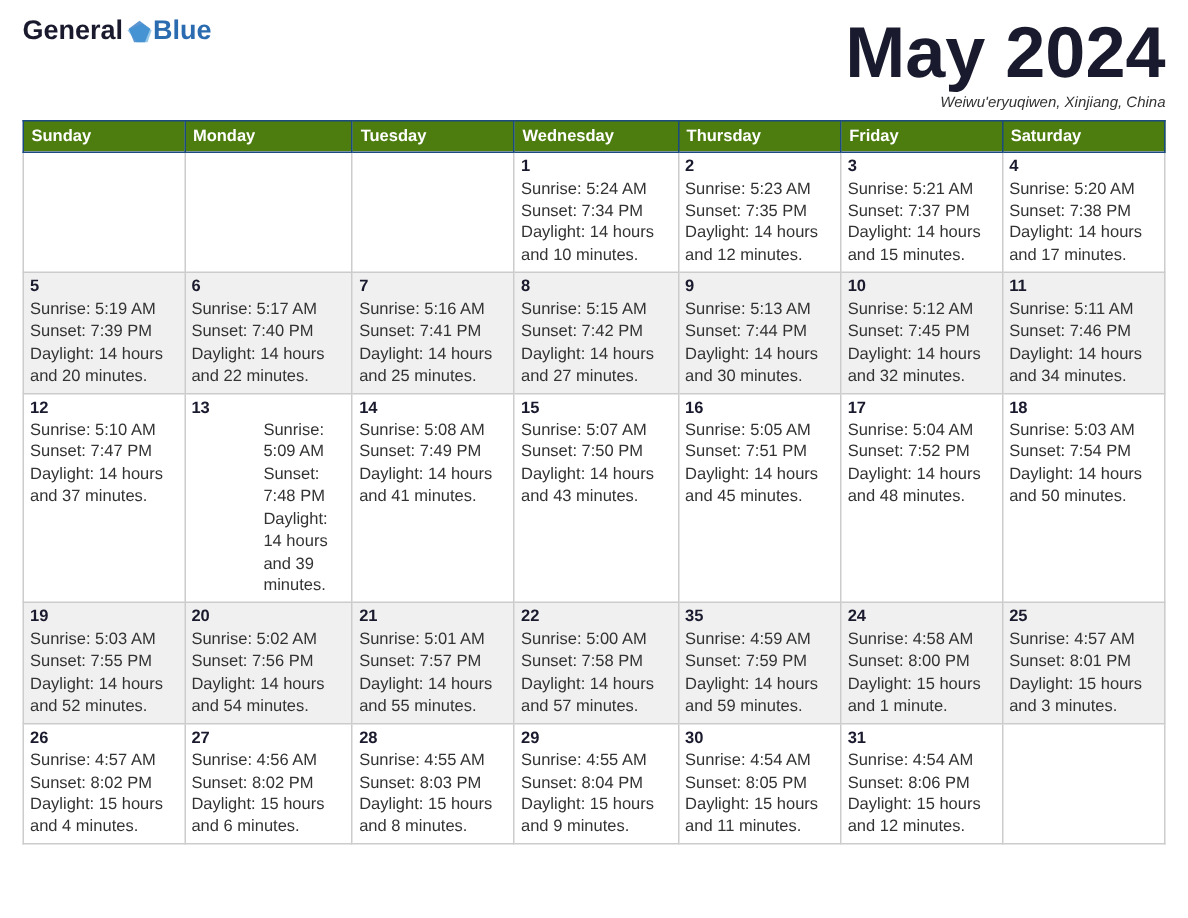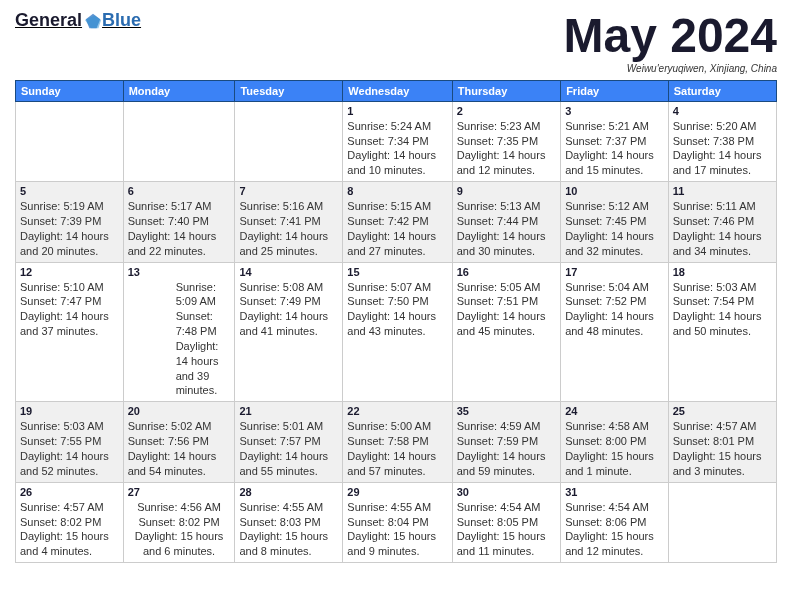--- a/index.html
+++ b/index.html
@@ -18,21 +18,20 @@
     .header {
       display: flex;
       justify-content: space-between;
       align-items: flex-start;
       margin-bottom: 6px;
     }
     .logo {
       display: flex;
       flex-direction: column;
       align-items: flex-start;
-      text-decoration: underline;
     }
     .logo-text {
       display: flex;
       align-items: center;
       gap: 0;
     }
     .logo-general {
       font-size: 18px;
       font-weight: bold;
       color: #1a1a2e;
@@ -60,21 +59,21 @@
       font-size: 10px;
       color: #333;
       font-style: italic;
     }
     .calendar {
       width: 100%;
       border-collapse: collapse;
       font-size: 9.5px;
     }
     .calendar th {
-      background-color: #3b82f6;
+      background-color: #4d7c0f;
       color: white;
       padding: 4px 5px;
       text-align: left;
       font-size: 11px;
       font-weight: bold;
       border: 1px solid #1a4a80;
     }
     .calendar td {
       border: 1px solid #ccc;
       vertical-align: top;
@@ -330,21 +329,21 @@
         <tr>
           <td>
             <span class="day-number">26</span>
             <div class="day-info" style="white-space: pre-line;">Sunrise: 4:57 AM
 Sunset: 8:02 PM
 Daylight: 15 hours
 and 4 minutes.</div>
           </td>
           <td>
             <span class="day-number">27</span>
-            <div class="day-info" style="white-space: pre-line; text-align: center;">Sunrise: 4:56 AM
+            <div class="day-info" style="white-space: pre-line;">Sunrise: 4:56 AM
 Sunset: 8:02 PM
 Daylight: 15 hours
 and 6 minutes.</div>
           </td>
           <td>
             <span class="day-number">28</span>
             <div class="day-info" style="white-space: pre-line;">Sunrise: 4:55 AM
 Sunset: 8:03 PM
 Daylight: 15 hours
 and 8 minutes.</div>

